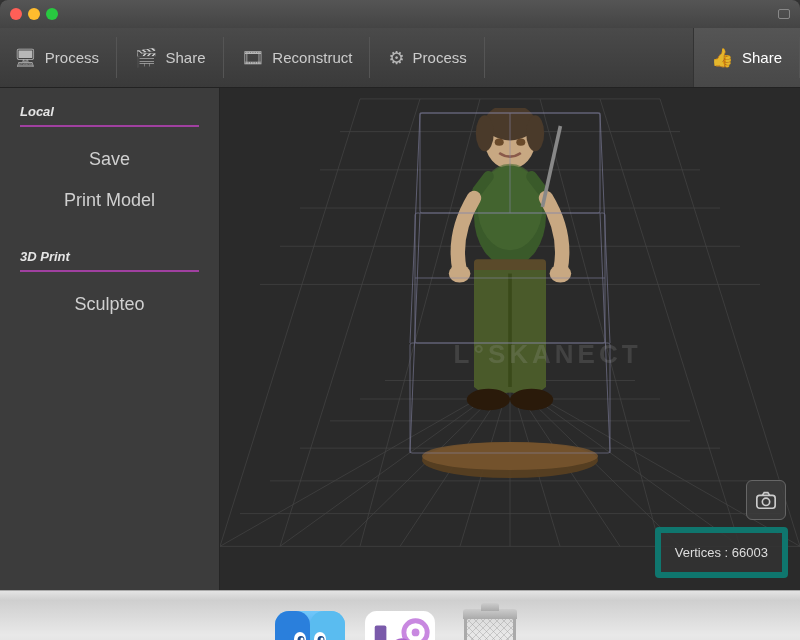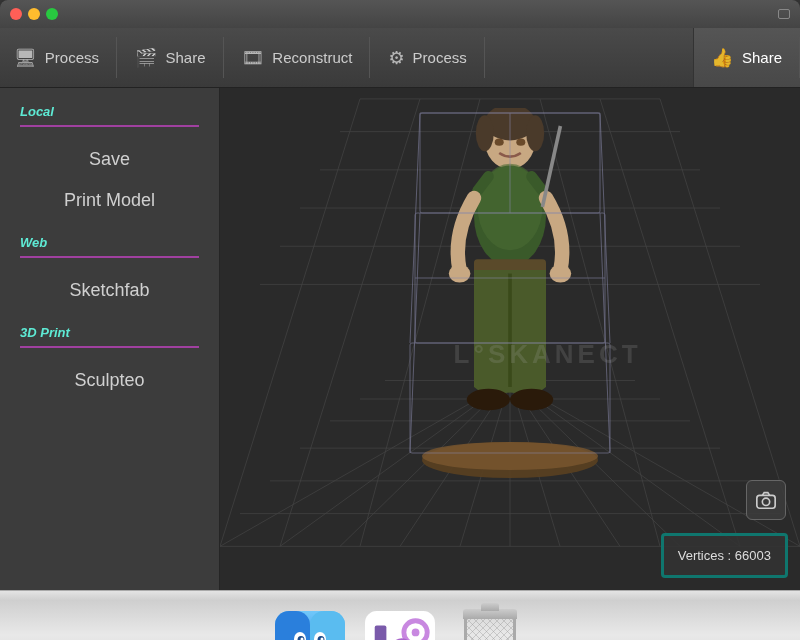--- a/index.html
+++ b/index.html
@@ -118,21 +118,21 @@
       width: 220px;
       background: #3c3c3c;
       display: flex;
       flex-direction: column;
       padding: 16px 0;
       flex-shrink: 0;
       border-right: 1px solid #252525;
     }
 
     .section-title {
-      color: #5eead4;
+      color: #e5e5e5;
       font-size: 13px;
       font-weight: bold;
       font-style: italic;
       padding: 0 20px 6px 20px;
     }
 
     .section-divider {
       height: 2px;
       background: #a040a0;
       margin: 0 20px 12px 20px;
@@ -164,21 +164,21 @@
       top: 0; left: 0;
       width: 100%; height: 100%;
     }
 
     
     .stats-overlay {
       position: absolute;
       bottom: 12px;
       right: 12px;
       background: rgba(50, 50, 50, 0.85);
-      border: 3px solid #0f766e;
+      border: 6px solid #0f766e;
       border-radius: 4px;
       padding: 8px 14px;
       color: #ddd;
       font-size: 13px;
       line-height: 1.8;
     }
 
     
     .camera-btn {
       position: absolute;
@@ -346,25 +346,20 @@
 
       <div>
         <div class="section-title">Local</div>
         <div class="section-divider"></div>
         <div class="sidebar-item">Save</div>
         <div class="sidebar-item">Print Model</div>
       </div>
 
       <div class="section-gap"></div>
 
-      <div>
-        <div class="section-title">Web</div>
-        <div class="section-divider"></div>
-        <div class="sidebar-item">Sketchfab</div>
-      </div>
 
       <div class="section-gap"></div>
 
       <div>
         <div class="section-title">3D Print</div>
         <div class="section-divider"></div>
         <div class="sidebar-item">Sculpteo</div>
       </div>
 
     </div>

